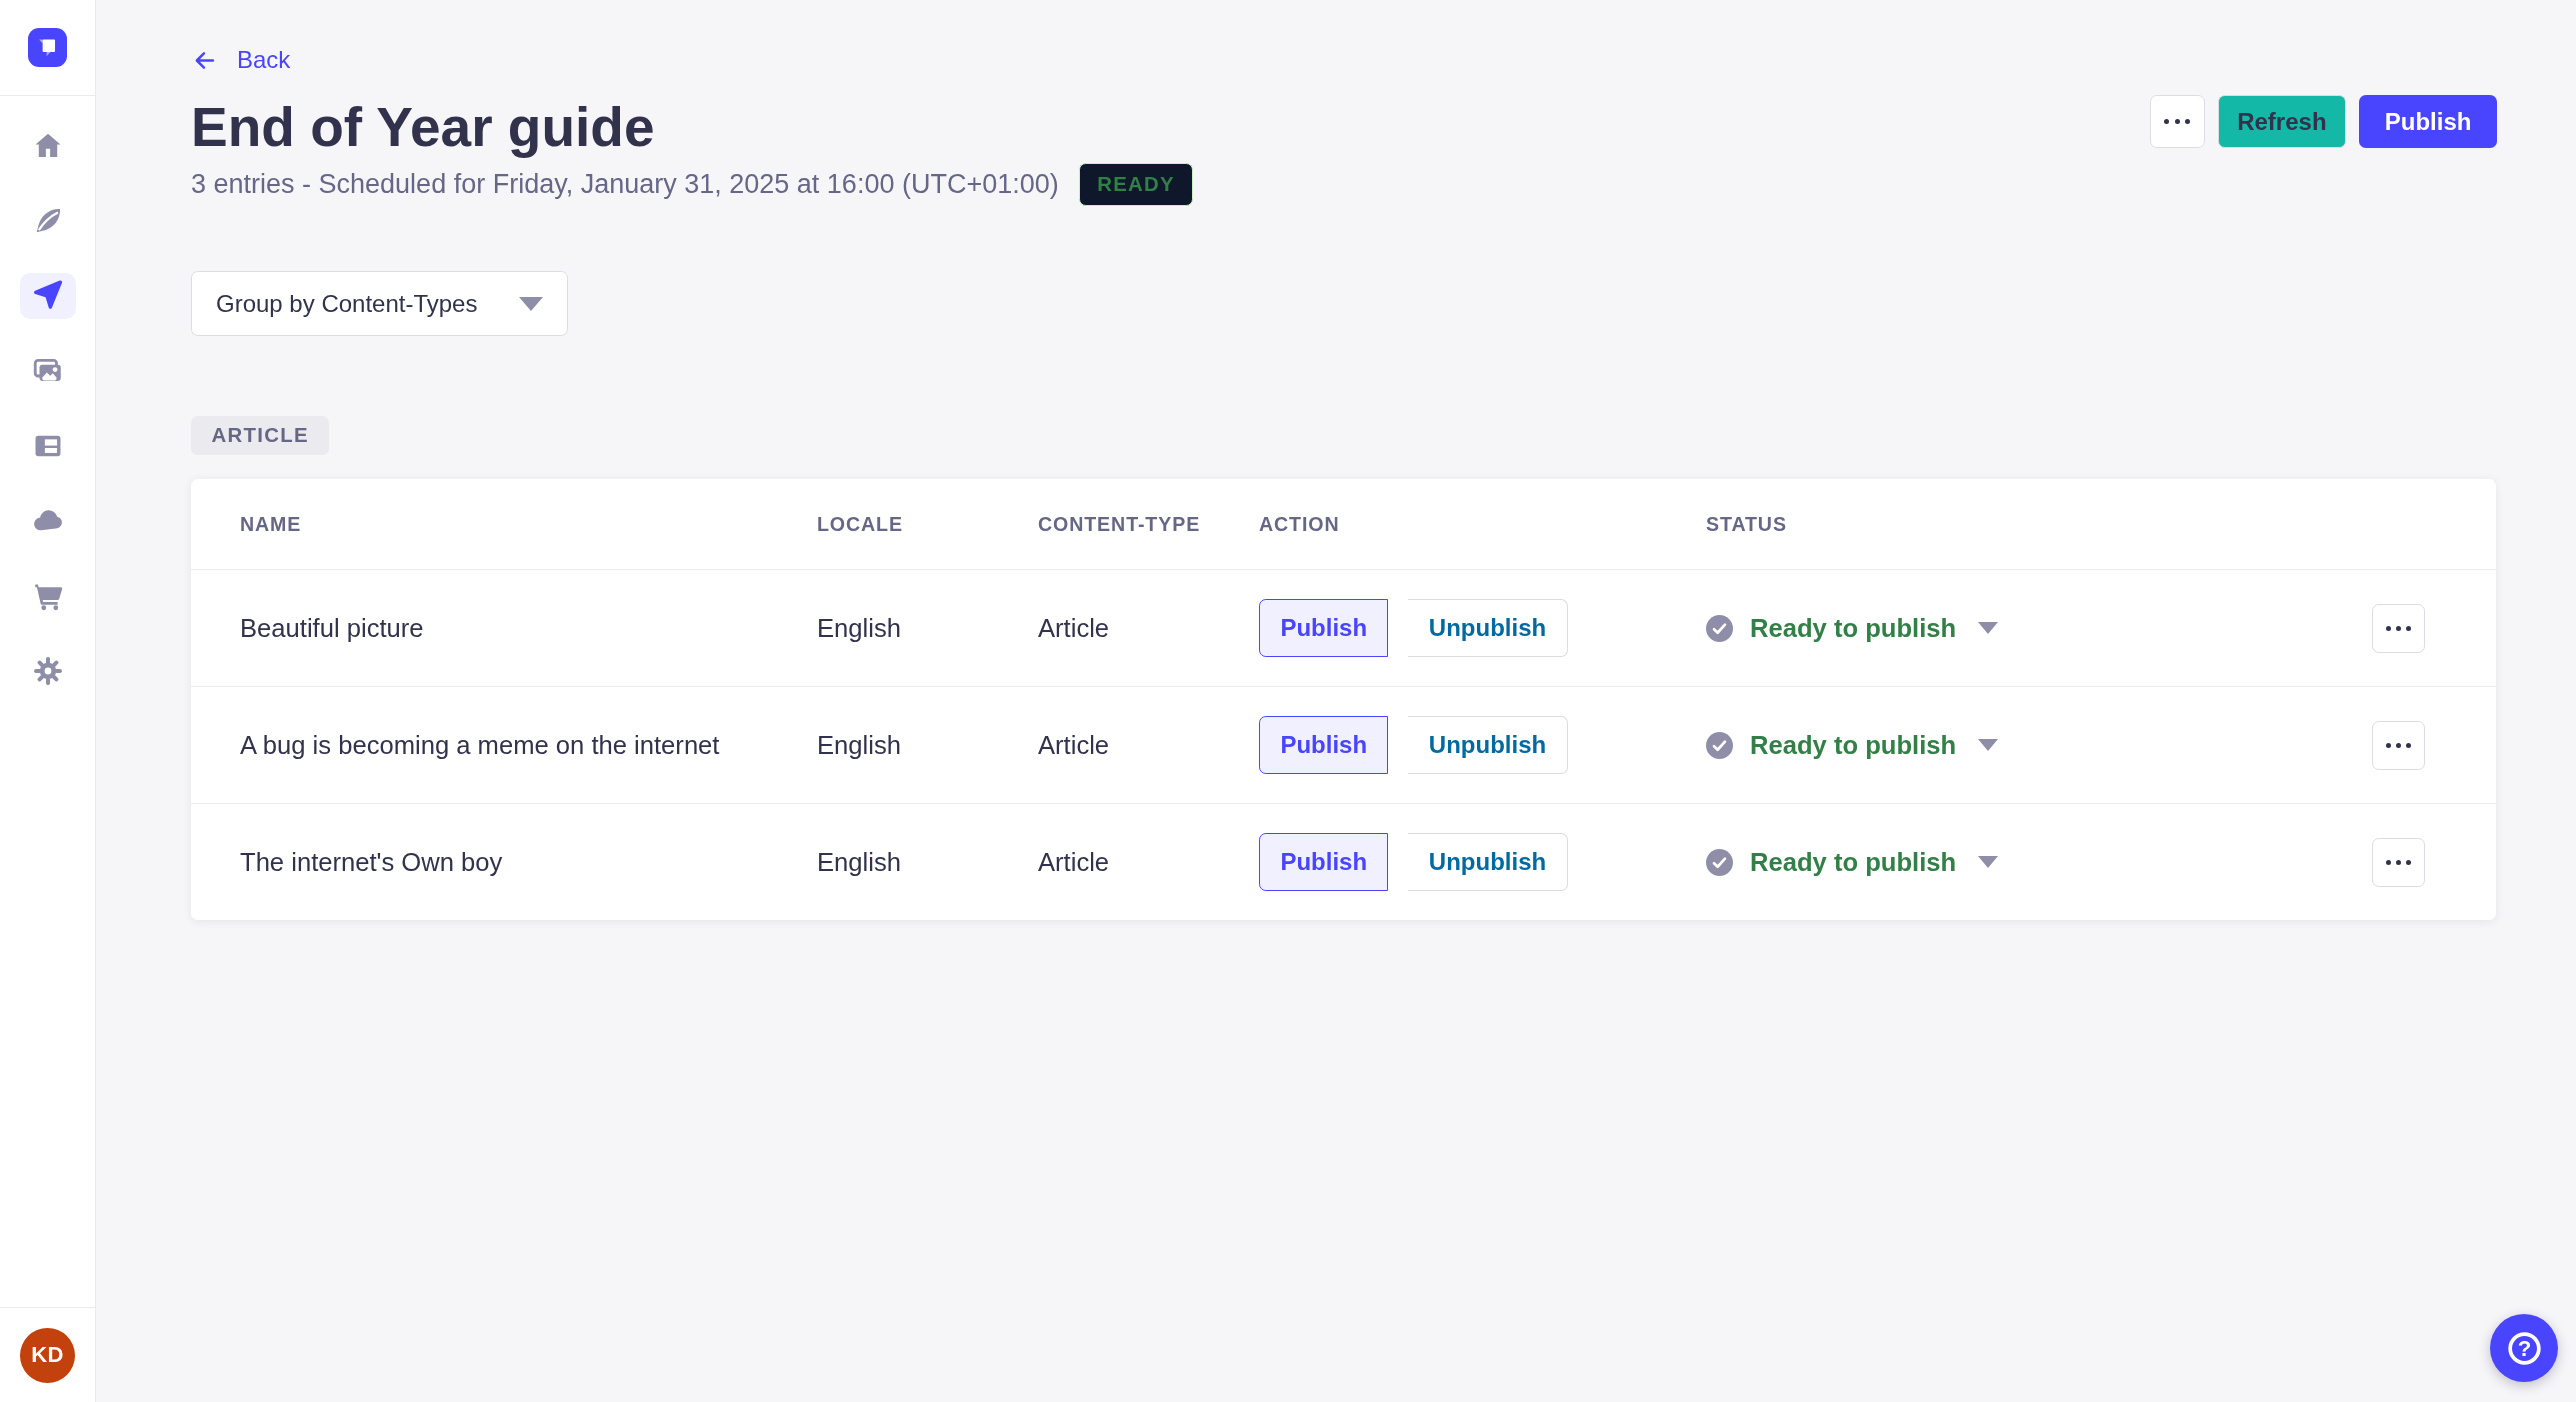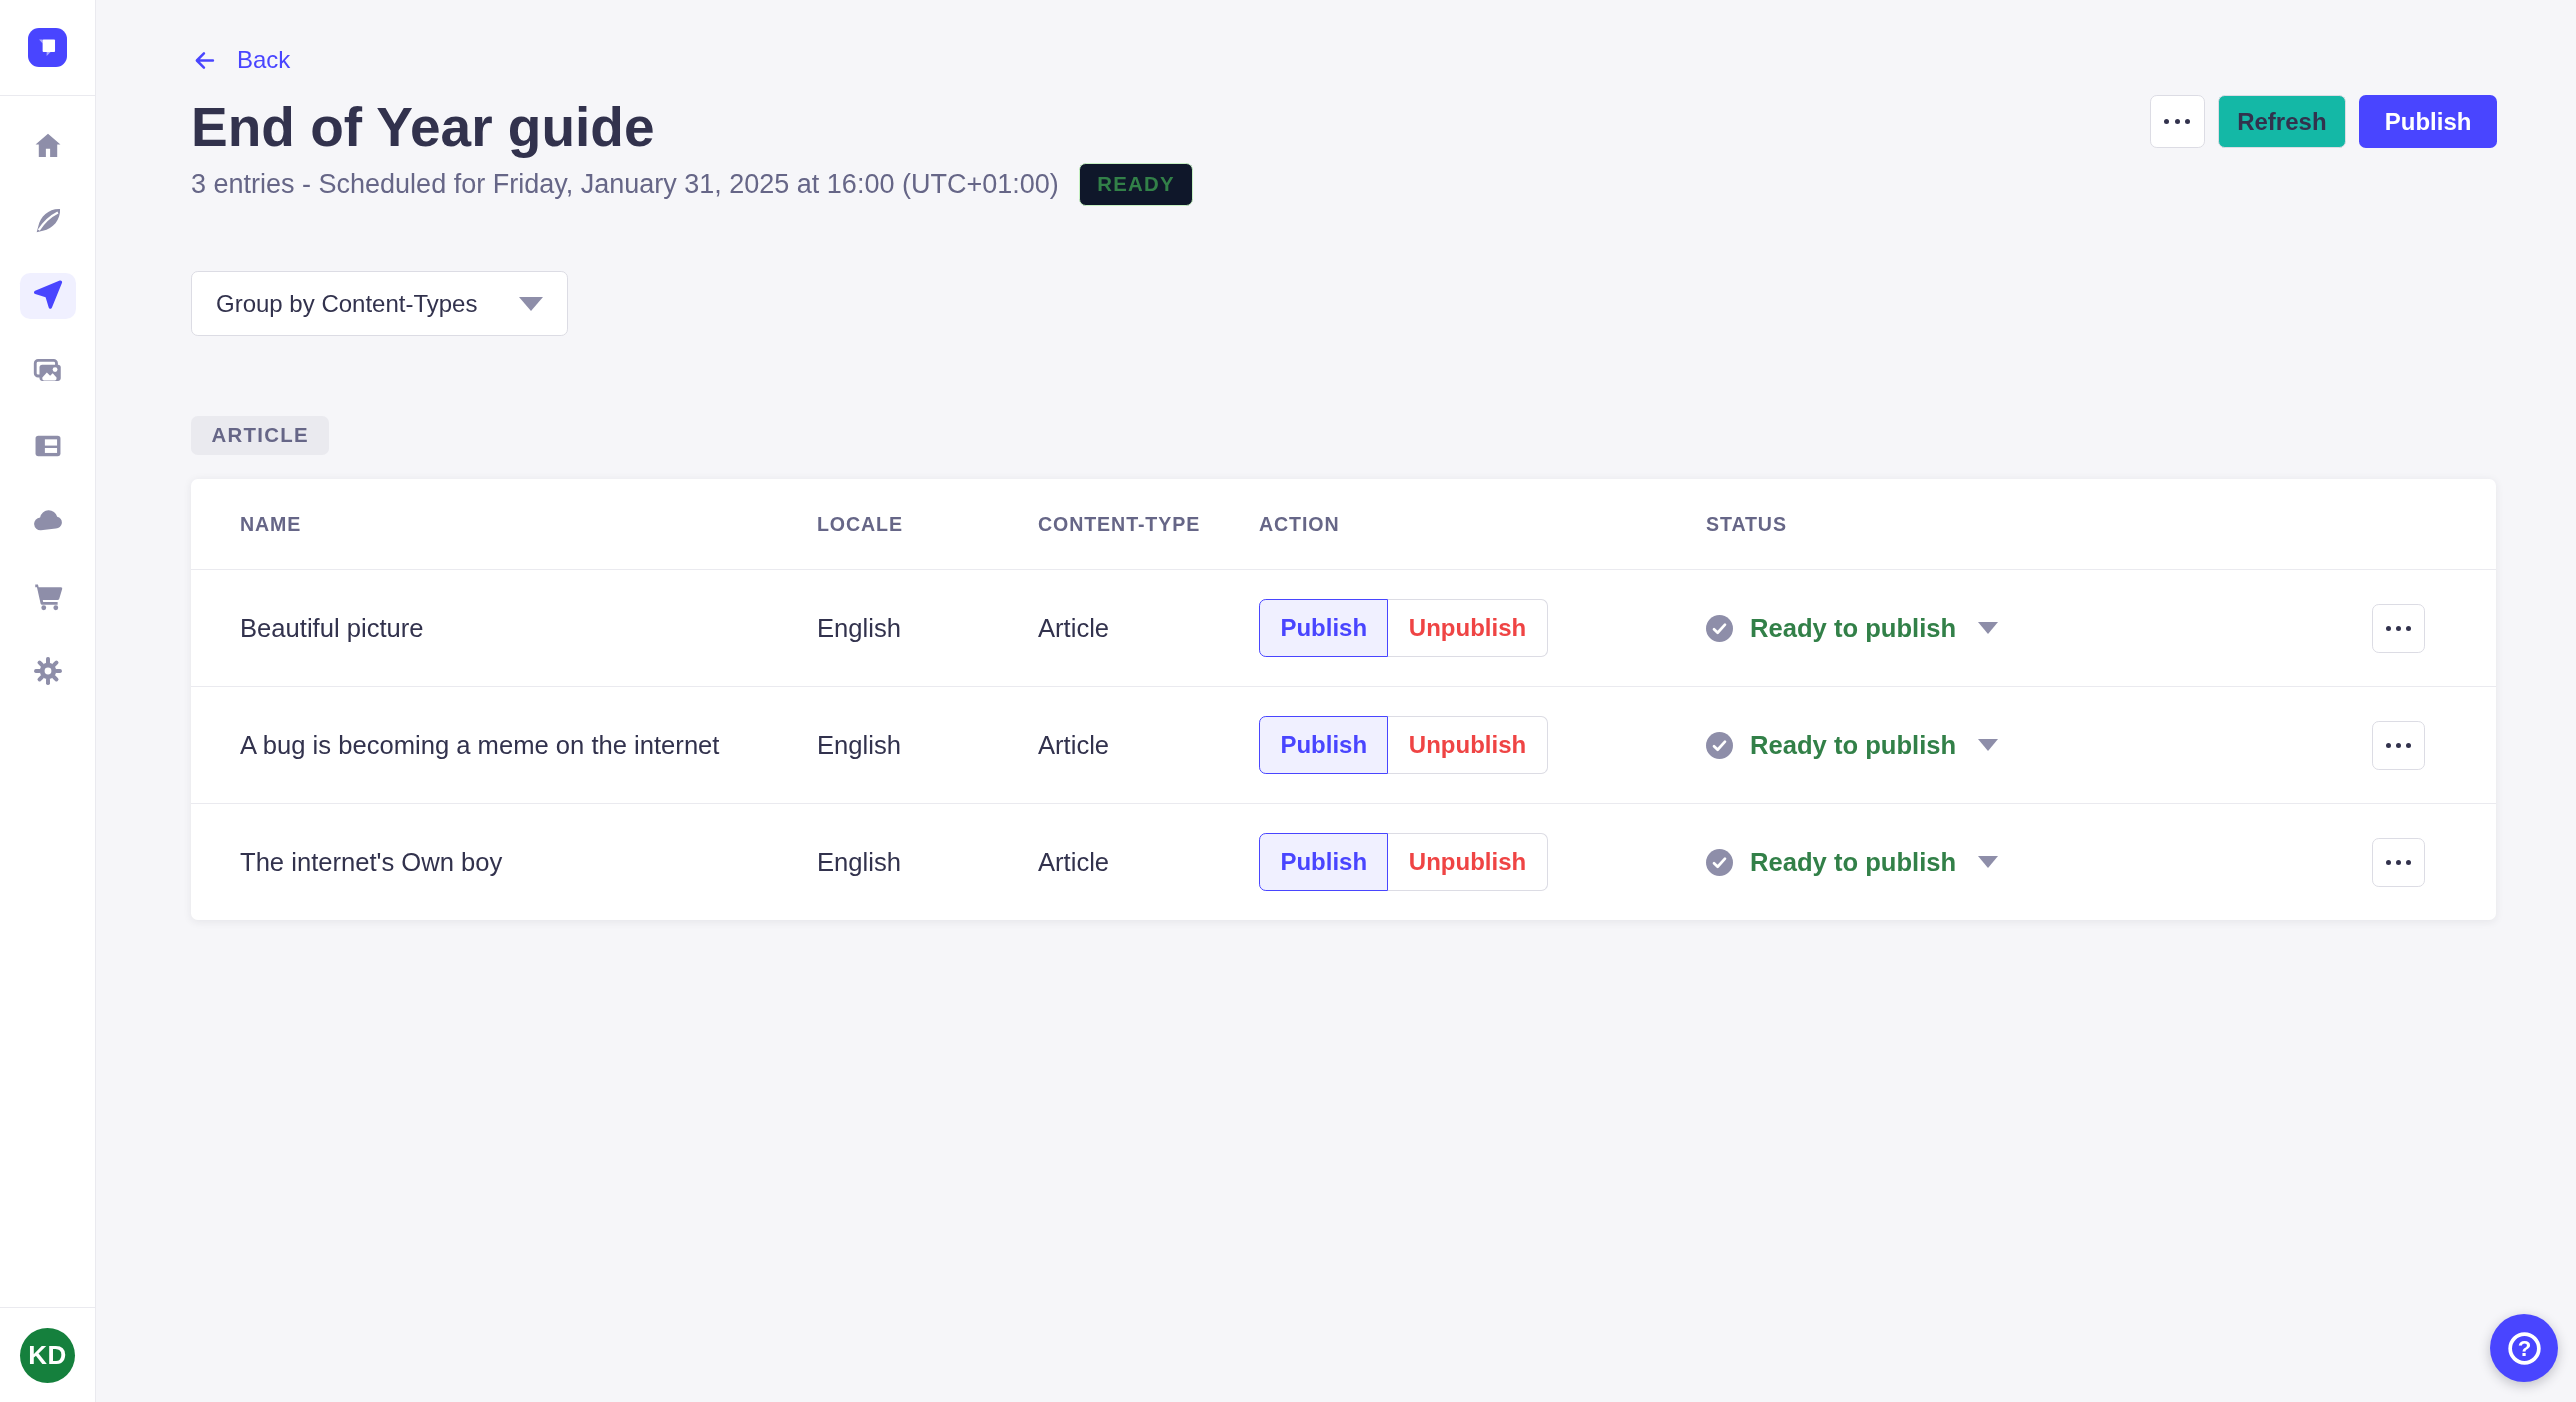--- a/index.html
+++ b/index.html
@@ -37,22 +37,22 @@
     display: flex; align-items: center; justify-content: center;
   }
   .nav-item.active .icon-wrap { background: #f0f0ff; }
   .nav-item svg { display: block; }
   .sidebar-footer {
     position: absolute; left: 0; right: 0; bottom: 0; height: 95px;
     border-top: 1.7px solid #eaeaef;
     display: flex; align-items: center; justify-content: center;
   }
   .avatar {
-    width: 55px; height: 55px; border-radius: 50%; background: #15803d;
-    color: #fff; font-size: 26px; font-weight: 600;
+    width: 55px; height: 55px; border-radius: 50%; background: #c2410c;
+    color: #fff; font-size: 22px; font-weight: 600;
     display: flex; align-items: center; justify-content: center; cursor: pointer;
     letter-spacing: 0.4px;
   }
 
   
   .main { margin-left: 96px; padding: 46px 79px 0 95px; position: relative; }
 
   .back-link {
     display: inline-flex; align-items: center; gap: 19px;
     color: #4945ff; font-size: 24px; font-weight: 400; cursor: pointer;
@@ -124,22 +124,23 @@
   .seg-btn {
     height: 58px; padding: 0 20.4px; font-size: 24px; font-weight: 600;
     display: flex; align-items: center; justify-content: center;
     cursor: pointer; font-family: inherit;
   }
   .seg-publish {
     background: #f0f0ff; border: 1.7px solid #4945ff; color: #4945ff;
     border-radius: 6.8px 0 0 6.8px;
   }
   .seg-unpublish {
-    background: #fff; border: 1.7px solid #dcdce4; border-left: none; color: #ef4444;
+    background: #fff; border: 1.7px solid #dcdce4; border-left: none; color: #0369a1;
     border-radius: 0 6.8px 6.8px 0;
+    margin-left: 20px;
   }
 
   .status-trigger { display: flex; align-items: center; gap: 17px; cursor: pointer; }
   .status-text { font-size: 25.6px; font-weight: 600; color: #328048; }
   .caret-sm {
     width: 0; height: 0; margin-left: 5.1px;
     border-left: 10.2px solid transparent; border-right: 10.2px solid transparent;
     border-top: 12.8px solid #8e8ea9;
   }
 

